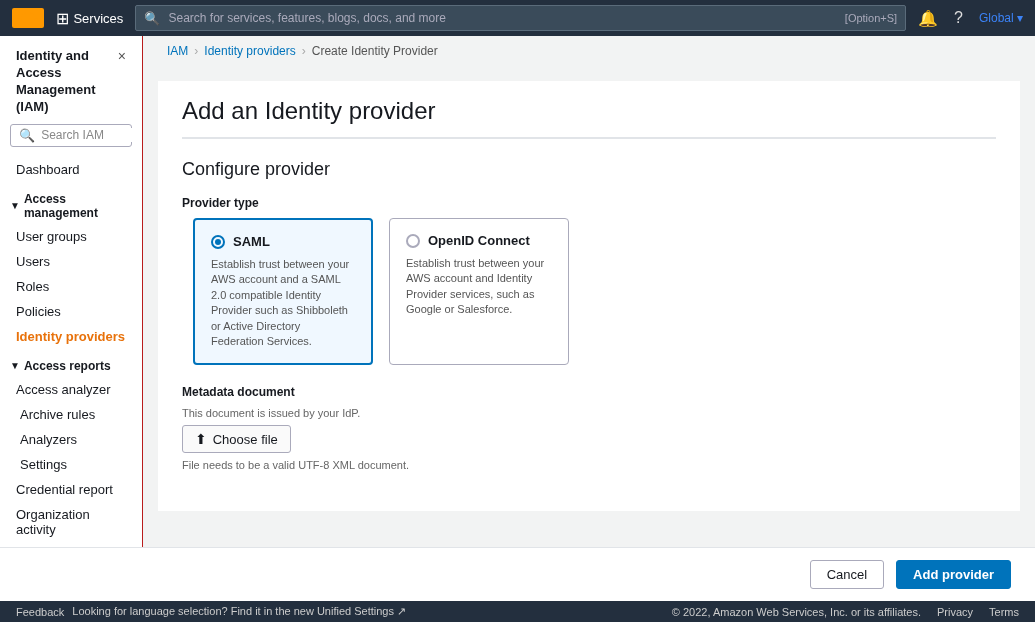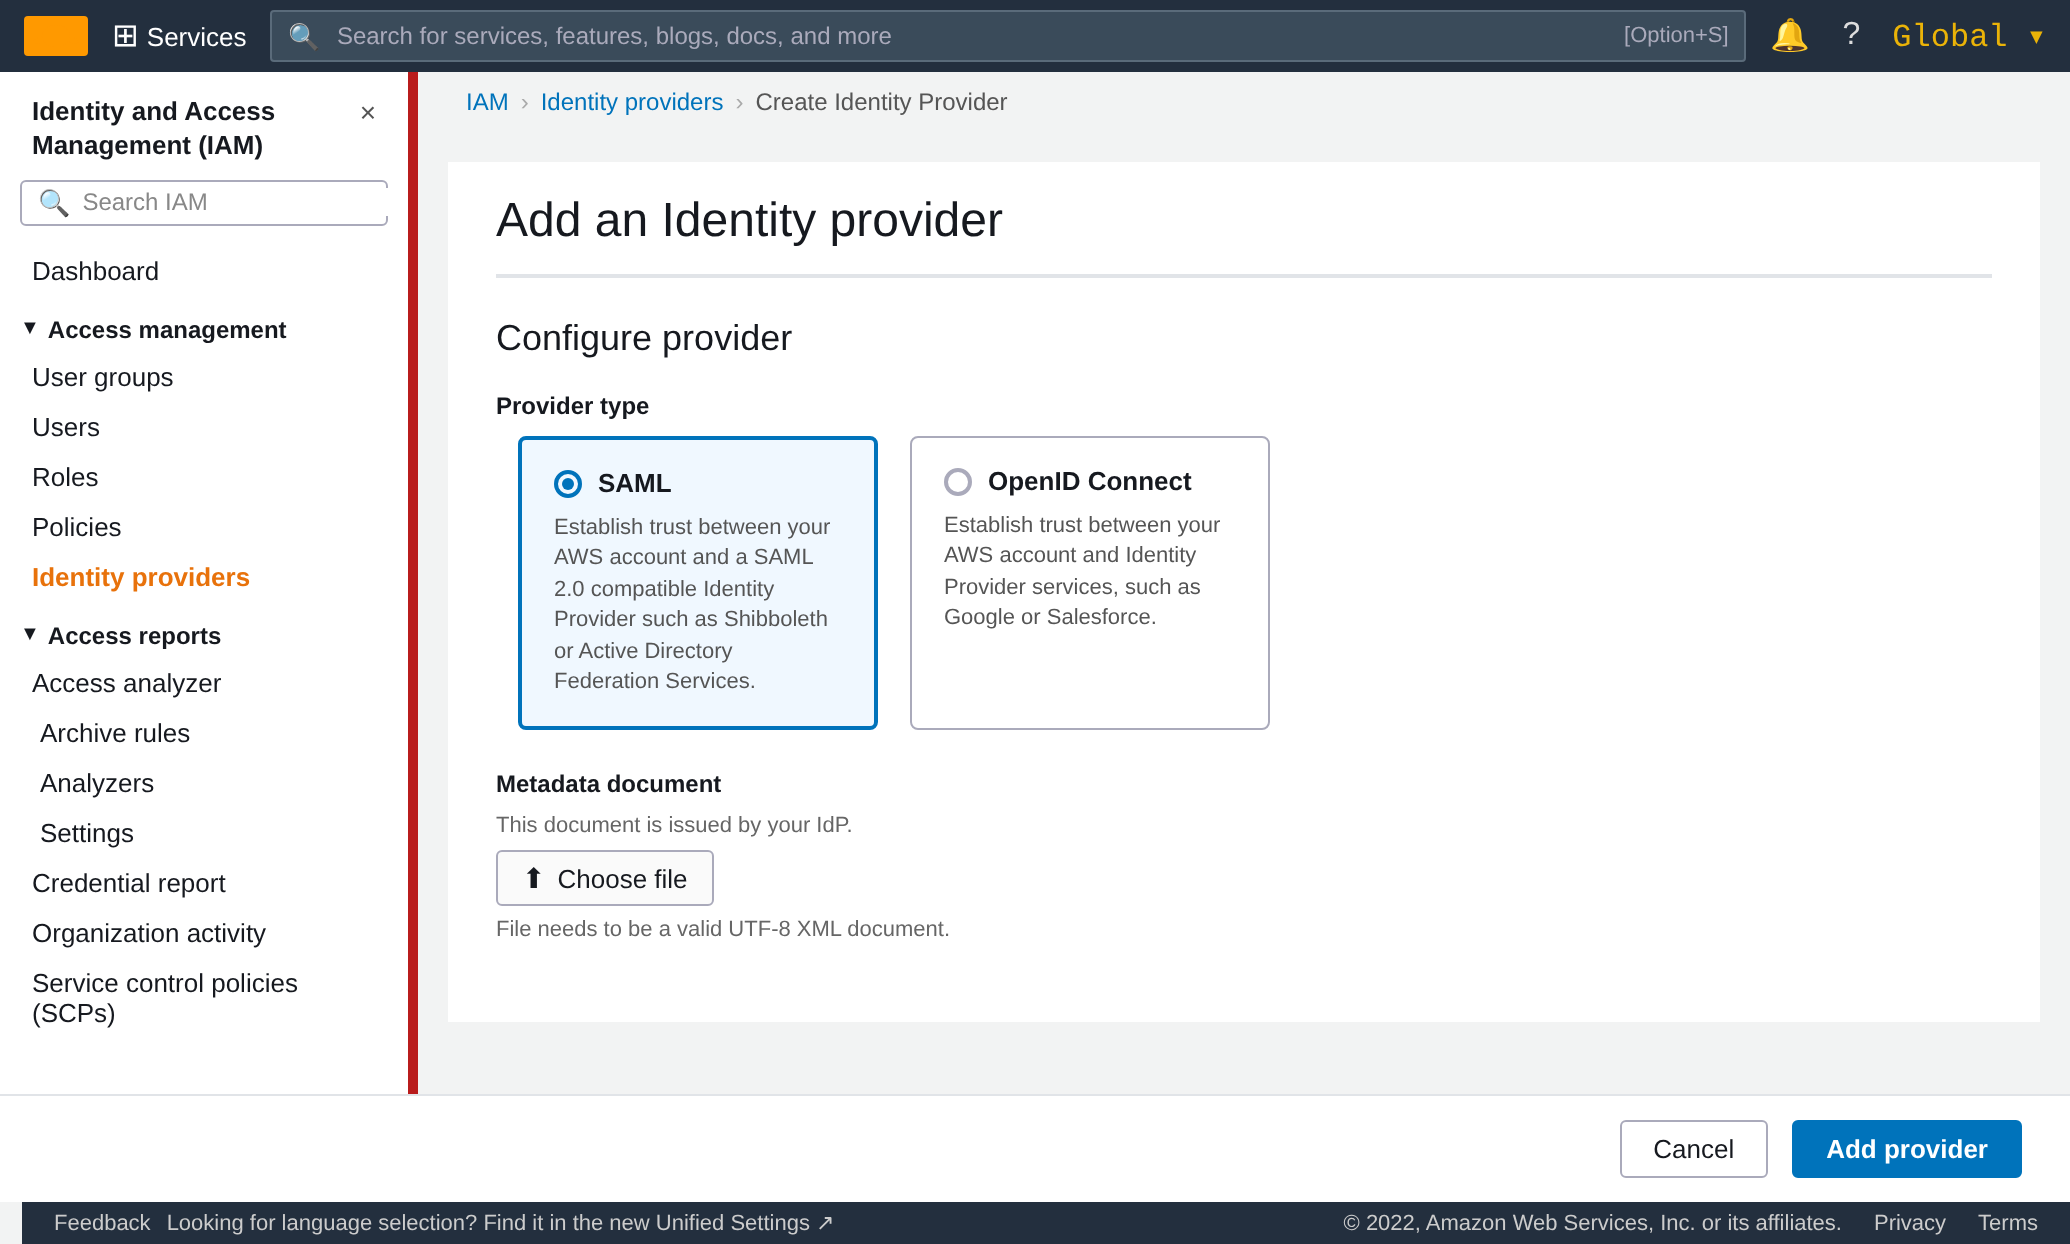--- a/index.html
+++ b/index.html
@@ -30,28 +30,28 @@
       flex: 1; background: #3a4b5a; border: 1px solid #5a6b7a; border-radius: 2px;
       display: flex; align-items: center; padding: 0 8px; height: 26px; gap: 8px;
     }
     .nav-search input {
       background: transparent; border: none; color: #fff; font-size: 12px; flex: 1; outline: none;
     }
     .nav-search input::placeholder { color: #aab; }
     .nav-shortcut { color: #aab; font-size: 11px; }
     .nav-right { display: flex; align-items: center; gap: 16px; margin-left: auto; }
     .nav-icon { color: #ddd; font-size: 16px; cursor: pointer; }
-    .nav-global { color: #eab308; font-size: 16px; cursor: pointer; font-family: Liberation Mono, monospace; }
+    .nav-global { color: #3b82f6; font-size: 12px; cursor: pointer; }
 
     
     .app-body { display: flex; flex: 1; overflow: hidden; }
 
     
     .sidebar {
-      width: 209px; background: #fff; border-right: 5px solid #b91c1c;
+      width: 143px; background: #fff; border-right: 1px solid #b91c1c;
       overflow-y: auto; flex-shrink: 0; padding-bottom: 16px;
     }
     .sidebar-header {
       padding: 12px 16px 8px; display: flex; align-items: flex-start; justify-content: space-between;
     }
     .sidebar-title { font-size: 13px; font-weight: 700; color: #16191f; line-height: 1.3; }
     .sidebar-close { cursor: pointer; color: #555; font-size: 14px; }
     .sidebar-search {
       margin: 0 10px 10px; border: 1px solid #aab; border-radius: 3px;
       display: flex; align-items: center; padding: 3px 8px; gap: 6px; background: #fff;
@@ -139,21 +139,20 @@
     .btn-primary {
       background: #0073bb; border: 1px solid #0073bb; border-radius: 3px;
       padding: 6px 16px; cursor: pointer; font-size: 13px; color: #fff; font-weight: 600;
     }
 
     
     .bottom-bar {
       background: #232f3e; color: #ccc; font-size: 11px;
       padding: 4px 16px; display: flex; align-items: center; gap: 8px;
       flex-shrink: 0;
-      margin-left: 11px;
     }
     .feedback-link { color: #ccc; cursor: pointer; }
     .bottom-bar-right { margin-left: auto; display: flex; gap: 16px; }
     .bottom-bar-right a { color: #ccc; cursor: pointer; text-decoration: none; }
 
     
     .divider { border: none; border-top: 1px solid #e1e4e8; margin: 0; }
   </style>
 </head>
 <body>

